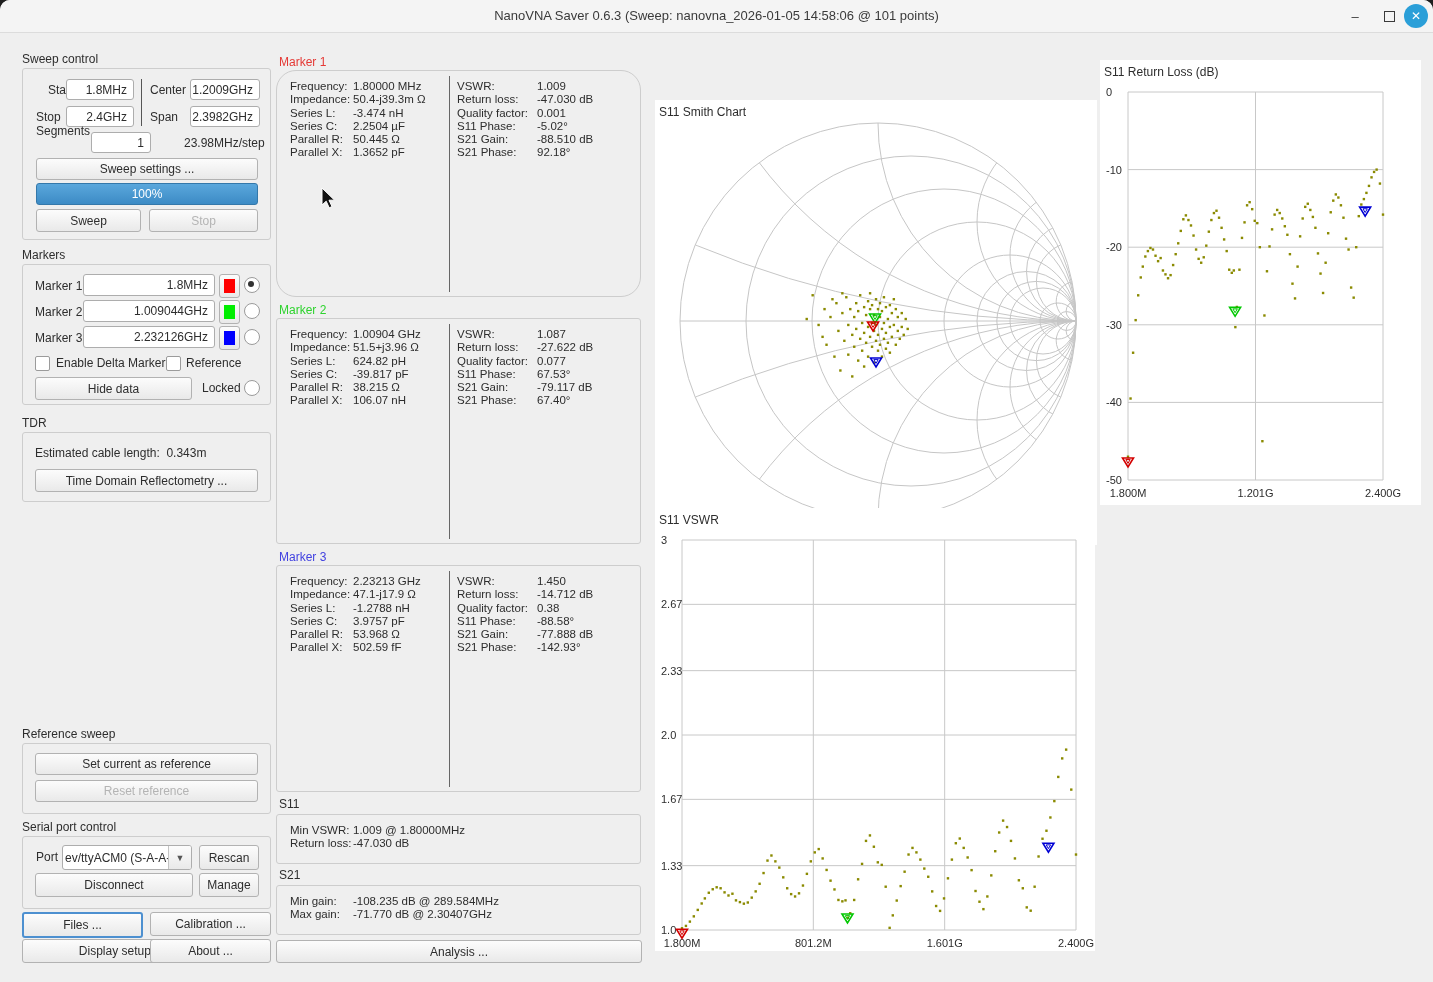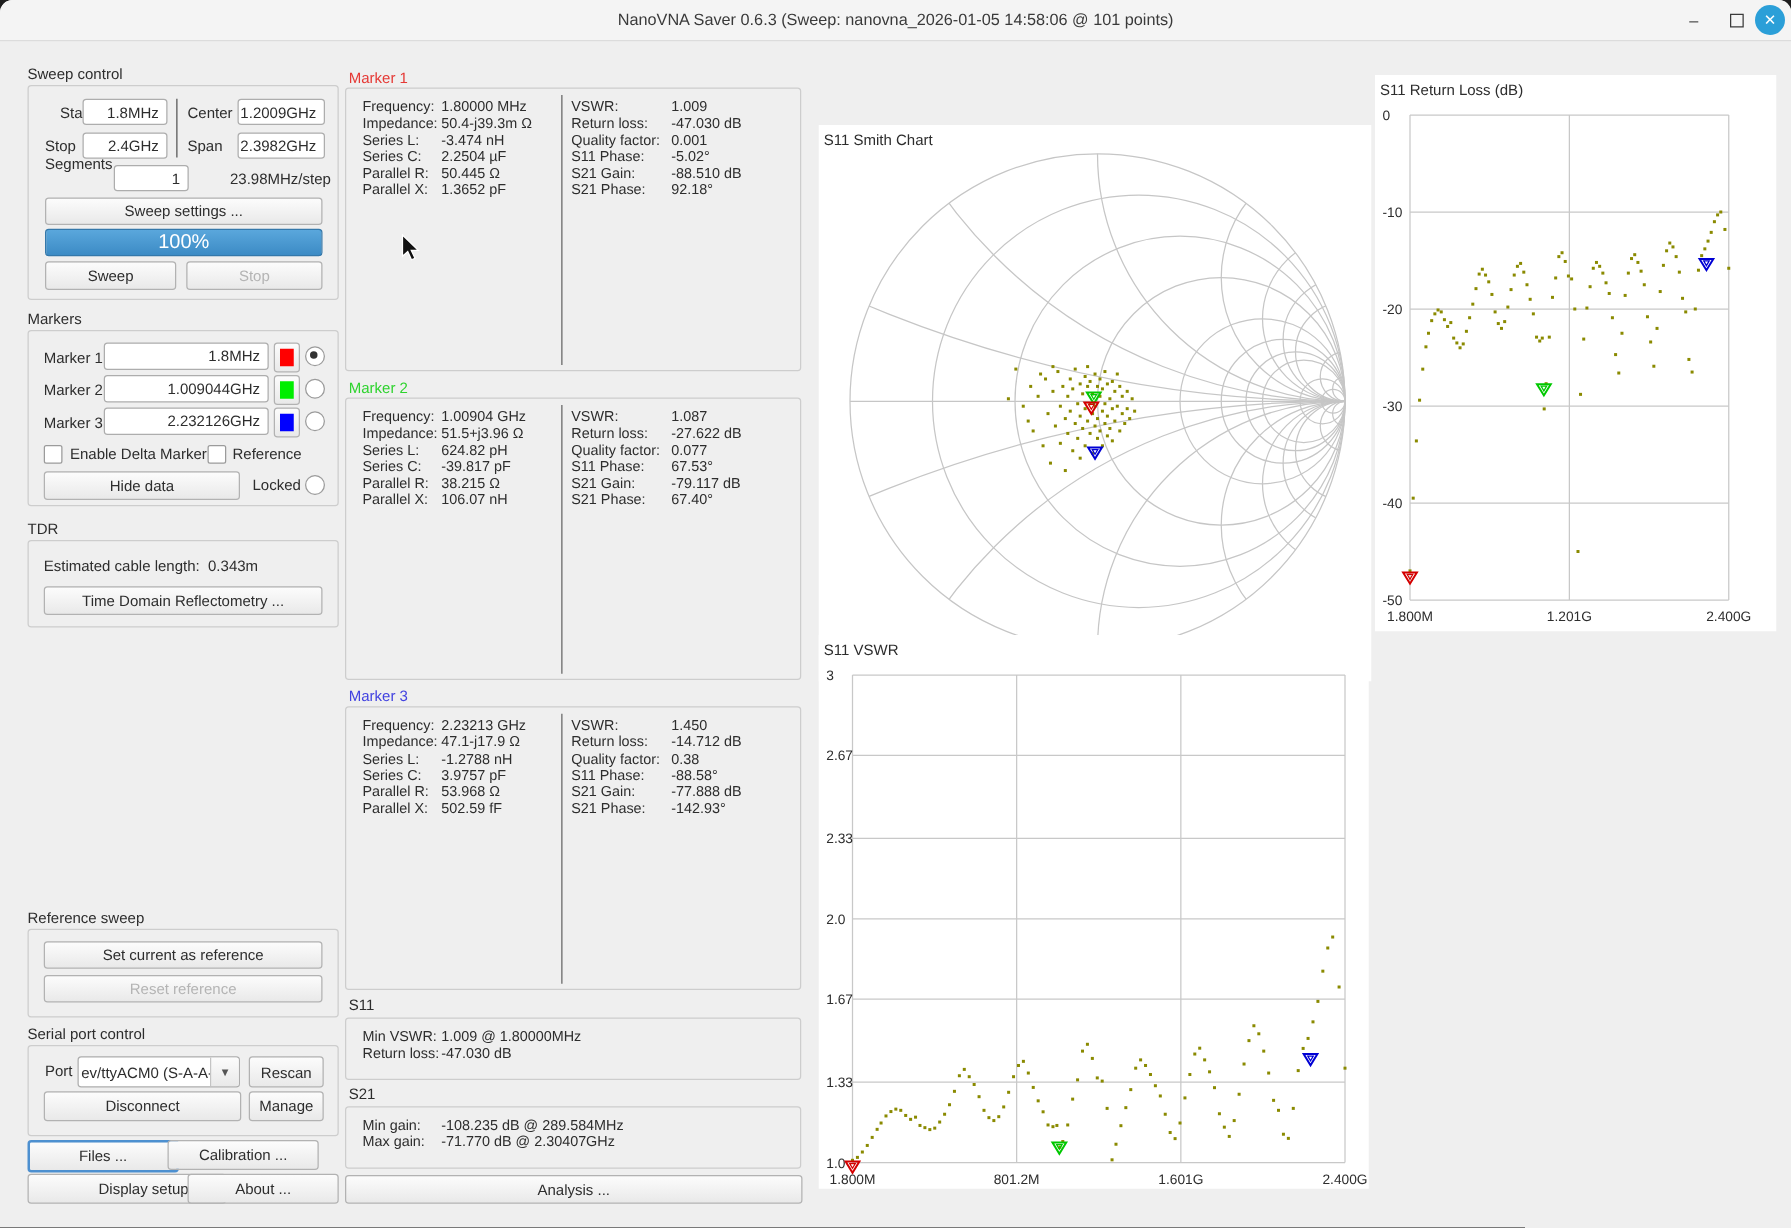--- a/index.html
+++ b/index.html
@@ -17,21 +17,21 @@
   .groupbox{position:absolute;border:1px solid #cdcdcd;border-radius:3px;background:transparent;}
   .btn{position:absolute;display:flex;align-items:center;justify-content:center;
     background:linear-gradient(#fcfcfc,#e9e9e9);border:1px solid #b2b2b2;border-radius:3px;
     font-size:12px;color:#2d2d2d;white-space:nowrap;}
   .btn.disabled{color:#b4b4b4;}
   .btn.focused{border:2px solid #4d90d0;}
   .field{position:absolute;background:#fff;border:1px solid #adadad;border-radius:3px;
     display:flex;align-items:center;justify-content:flex-end;padding:0 6px;font-size:12px;}
   .label{position:absolute;font-size:12px;white-space:nowrap;}
   .progress{position:absolute;background:linear-gradient(#5aa7dc,#3c8bc5);border:1px solid #3478aa;
-    border-radius:3px;color:#fff;display:flex;align-items:center;justify-content:center;font-size:16px;}
+    border-radius:3px;color:#fff;display:flex;align-items:center;justify-content:center;font-size:12px;}
   .vline{position:absolute;width:1px;background:#555;}
   .checkbox{position:absolute;width:13px;height:13px;background:#fff;border:1px solid #9b9b9b;border-radius:2px;}
   .radio{position:absolute;width:14px;height:14px;background:#fff;border:1px solid #9b9b9b;border-radius:50%;}
   .radio.sel::after{content:"";position:absolute;left:3px;top:3px;width:6px;height:6px;border-radius:50%;background:#333;}
   .swatchbtn{position:absolute;width:19px;height:22px;background:linear-gradient(#fcfcfc,#e9e9e9);
     border:1px solid #b2b2b2;border-radius:3px;display:flex;align-items:center;justify-content:center;}
   .swatch{width:11px;height:14px;}
   .combo{position:absolute;background:#fff;border:1px solid #adadad;border-radius:3px;
     display:flex;align-items:center;font-size:12px;overflow:hidden;}
   .combo .txt{flex:1;padding:0 2px;white-space:nowrap;overflow:hidden;}
@@ -128,26 +128,26 @@
   <div class="label" style="left:36px;top:850px;">Port</div>
   <div class="combo" style="left:62px;top:845px;width:128px;height:23px;">
     <span class="txt">ev/ttyACM0 (S-A-A-2)</span>
     <span class="arrow">▼</span>
   </div>
   <div class="btn" style="left:199px;top:845px;width:58px;height:23px;">Rescan</div>
   <div class="btn" style="left:35px;top:873px;width:156px;height:22px;">Disconnect</div>
   <div class="btn" style="left:199px;top:873px;width:58px;height:22px;">Manage</div>
 
   <div class="btn focused" style="left:22px;top:912px;width:117px;height:22px;">Files ...</div>
-  <div class="btn" style="left:134px;top:912px;width:119px;height:22px;">Calibration ...</div>
+  <div class="btn" style="left:150px;top:912px;width:119px;height:22px;">Calibration ...</div>
   <div class="btn" style="left:22px;top:939px;width:117px;height:22px;padding-left:40px;">Display setup ...</div>
   <div class="btn" style="left:150px;top:939px;width:119px;height:22px;">About ...</div>
 
   <div class="panel-title" style="left: 279px; top: 55px; color: rgb(229, 57, 53);">Marker 1</div>
-  <div class="groupbox" style="left:276px;top:70px;width:363px;height:225px;">
+  <div class="groupbox" style="left:276px;top:70px;width:363px;height:225px;border-radius:20px;">
     <div class="vdiv" style="left:172px;top:5px;bottom:4px;"></div>
     <div>
         <div class="info-col colL" style="left: 13px; top: 9px;">
           <div class="info-row"><span class="info-label">Frequency:</span><span class="info-value">1.80000 MHz</span></div>
           <div class="info-row"><span class="info-label">Impedance:</span><span class="info-value">50.4-j39.3m Ω</span></div>
           <div class="info-row"><span class="info-label">Series L:</span><span class="info-value">-3.474 nH</span></div>
           <div class="info-row"><span class="info-label">Series C:</span><span class="info-value">2.2504 µF</span></div>
           <div class="info-row"><span class="info-label">Parallel R:</span><span class="info-value">50.445 Ω</span></div>
           <div class="info-row"><span class="info-label">Parallel X:</span><span class="info-value">1.3652 pF</span></div>
         </div>

